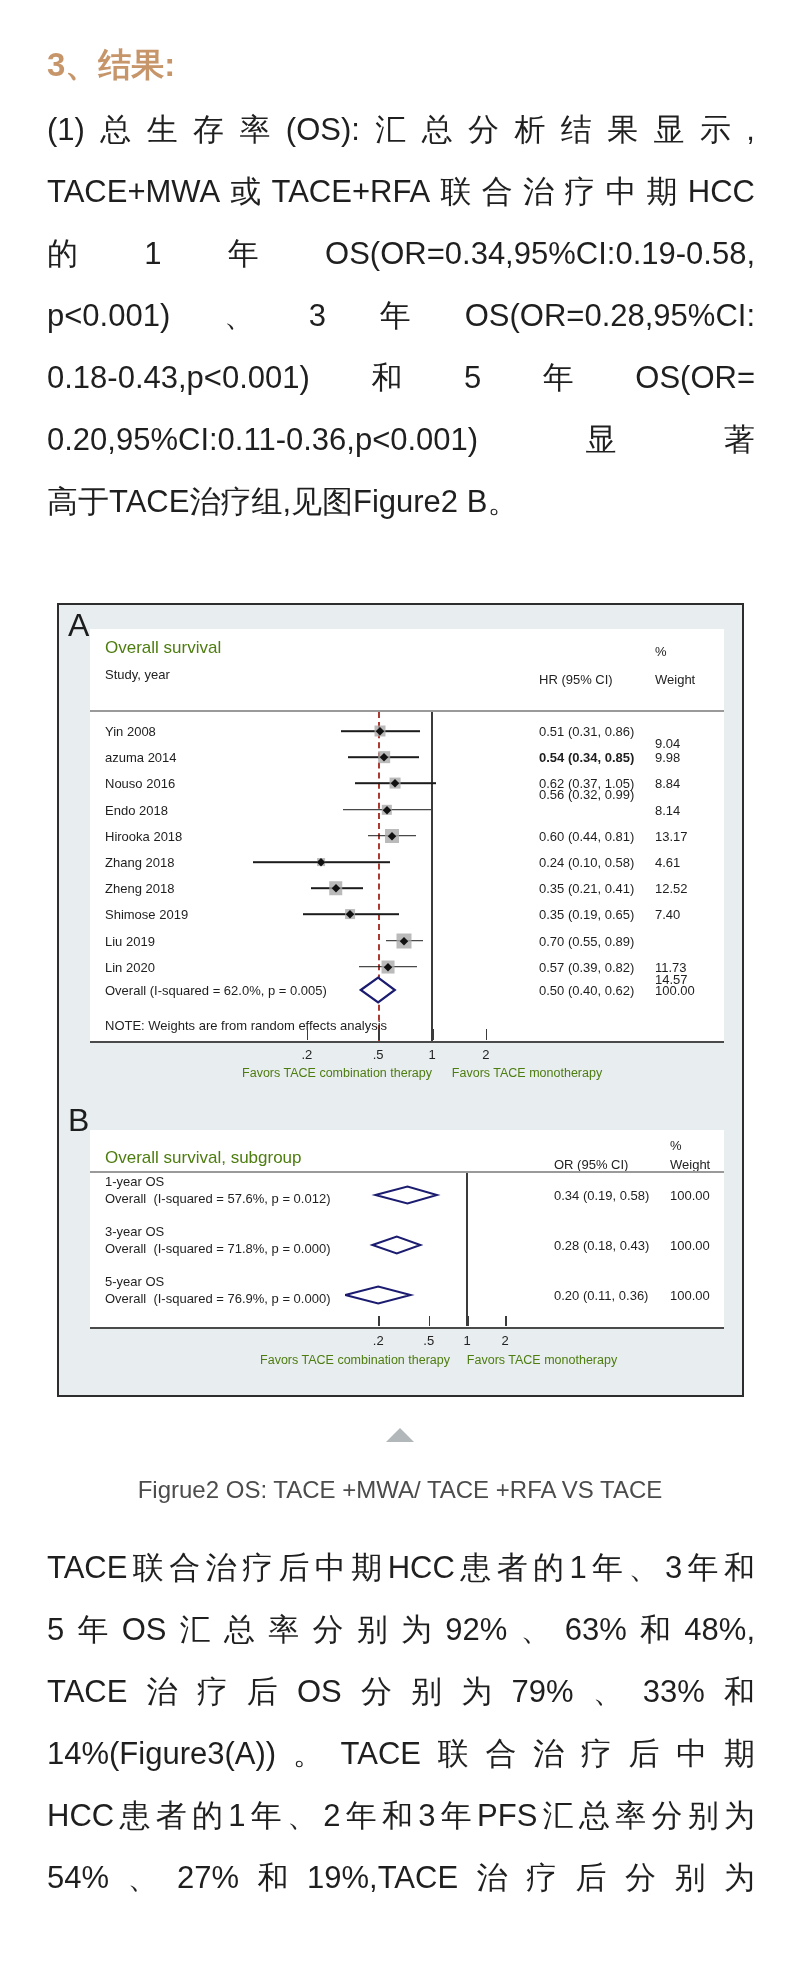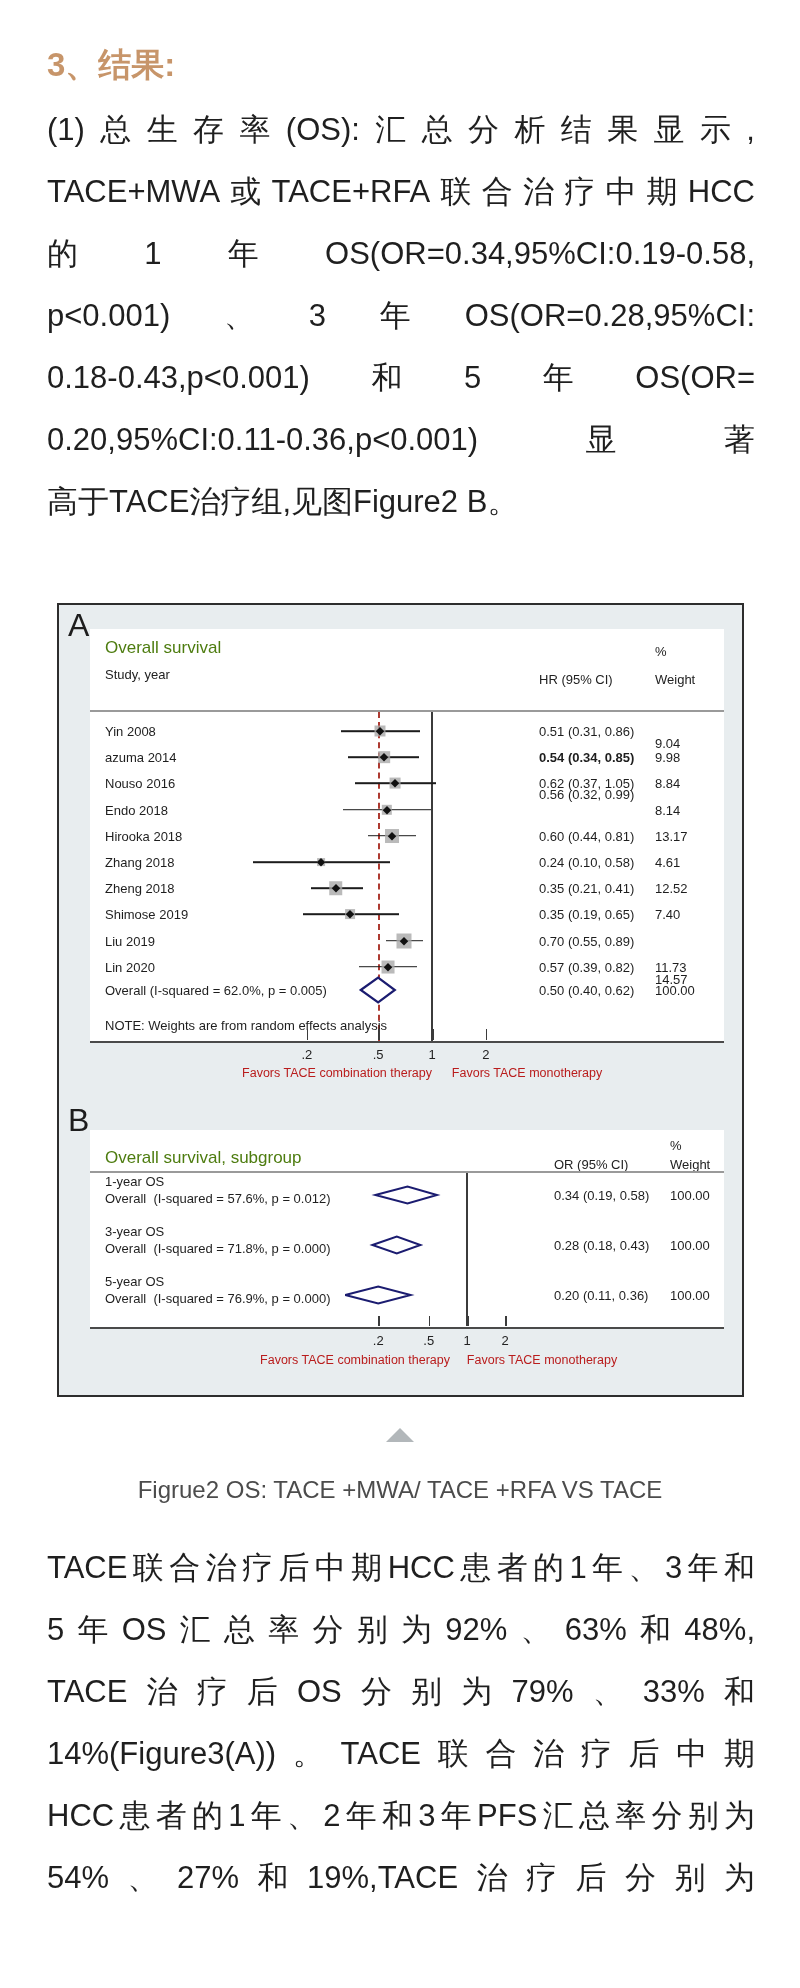--- a/index.html
+++ b/index.html
@@ -19,21 +19,21 @@
   .panel{position:absolute;background:#ffffff;}
   .panel-label{position:absolute;font-size:32px;color:#1d1d1d;line-height:34px;}
   .ptitle{position:absolute;font-size:17px;color:#4d7c0f;}
   .fsmall{position:absolute;font-size:13px;color:#222;}
   .hrule{position:absolute;background:#9a9a9a;height:1.5px;}
   .axisrule{position:absolute;background:#4a4a4a;height:2.5px;}
   .vnull{position:absolute;width:2px;background:#3b3b3b;}
   .vdash{position:absolute;width:0;border-left:2px dashed #ad3a31;}
   .tick{position:absolute;width:1.5px;background:#3b3b3b;}
   .ticklabel{position:absolute;font-size:13px;color:#222;transform:translateX(-50%);}
-  .favors{position:absolute;font-size:12.5px;color:#b91c1c;transform:translateX(-50%);white-space:nowrap;}
+  .favors{position:absolute;font-size:12.5px;color:#4d7c0f;transform:translateX(-50%);white-space:nowrap;}
   .rowlabel{position:absolute;font-size:13px;color:#1e1e1e;transform:translateY(-50%);white-space:nowrap;}
   .ciline{position:absolute;height:1.6px;background:#1c1c1c;transform:translateY(-50%);}
   .wbox{position:absolute;background:#a9a9a9;opacity:0.8;transform:translate(-50%,-50%);}
   .dot{position:absolute;width:5.5px;height:5.5px;background:#111;transform:translate(-50%,-50%) rotate(45deg);}
   .grouplabel{position:absolute;font-size:13px;color:#1e1e1e;line-height:17px;white-space:pre;}
   svg.overlay{position:absolute;left:0;top:0;pointer-events:none;}
   
   #triangle{left:386px;top:1428px;width:0;height:0;border-left:14px solid transparent;
             border-right:14px solid transparent;border-bottom:14px solid #b2b7ba;}
   #caption{left:0;top:1476px;width:800px;text-align:center;font-size:24px;color:#4c4c4c;}

